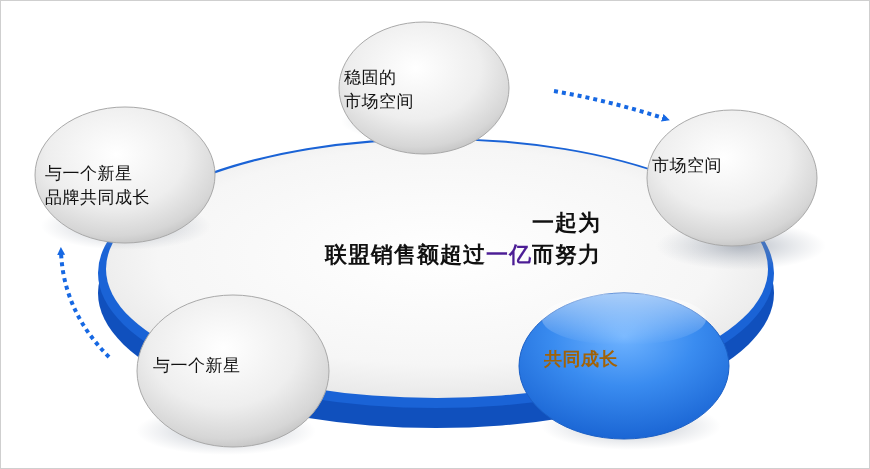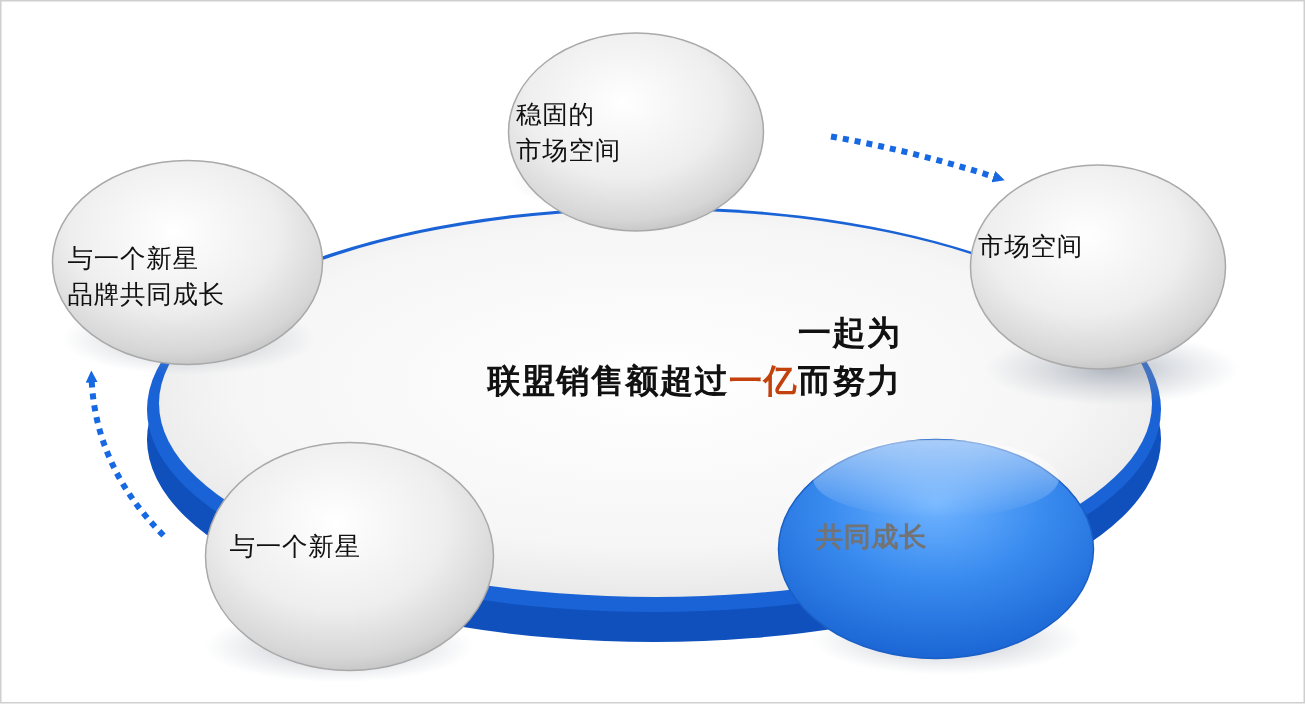--- a/index.html
+++ b/index.html
@@ -1,22 +1,22 @@
 <!DOCTYPE html>
 <html><head>
 <meta charset="utf-8">
 <style>
   html, body { margin:0; padding:0; }
   body { width:870px; height:469px; overflow:hidden; background:#ffffff; font-family:"DejaVu Sans","Liberation Sans",sans-serif; }
   .frame { position:absolute; left:0; top:0; width:868px; height:467px; border:1px solid #cfcfcf; background:#ffffff; overflow:hidden; }
   svg.stage { position:absolute; left:0; top:0; }
   .bubble-text { position:absolute; text-align:left; font-size:17px; line-height:24px; color:#111; letter-spacing:0.5px; }
-  .bubble-text.white { color:#737373; font-weight:bold; font-size:18px; line-height:25px; }
+  .bubble-text.white { color:#a16207; font-weight:bold; font-size:18px; line-height:25px; }
   .center-text { position:absolute; left:270px; top:206px; width:330px; text-align:right; font-weight:bold; font-size:22px; line-height:32px; color:#111; letter-spacing:1px; }
-  .center-text .hl { color:#c2410c; }
+  .center-text .hl { color:#4c1d95; }
 </style>
 </head>
 <body>
 
 <div class="frame">
   <svg class="stage" width="870" height="469" viewBox="0 0 870 469">
     <defs>
       <radialGradient id="platform" cx="50%" cy="45%" r="60%">
         <stop offset="0%" stop-color="#ffffff"></stop>
         <stop offset="70%" stop-color="#f6f6f6"></stop>

